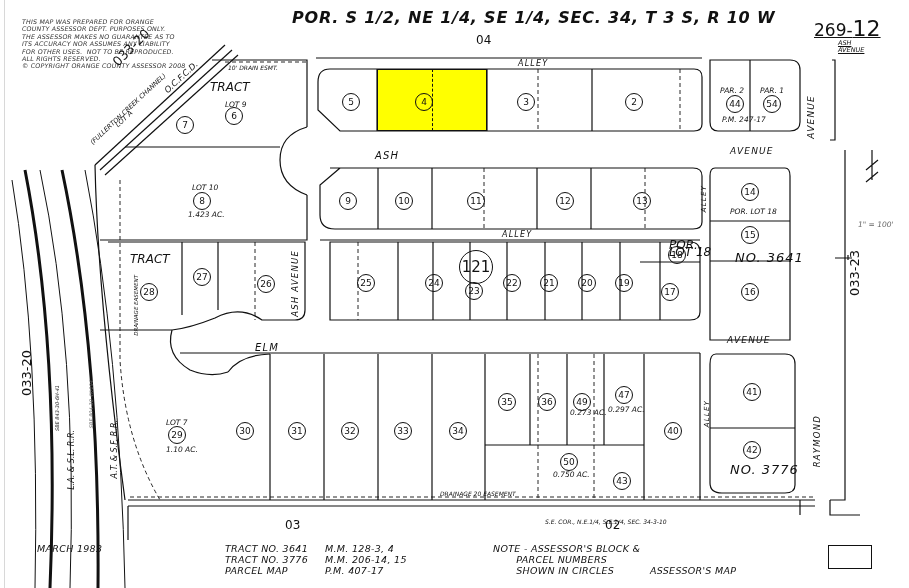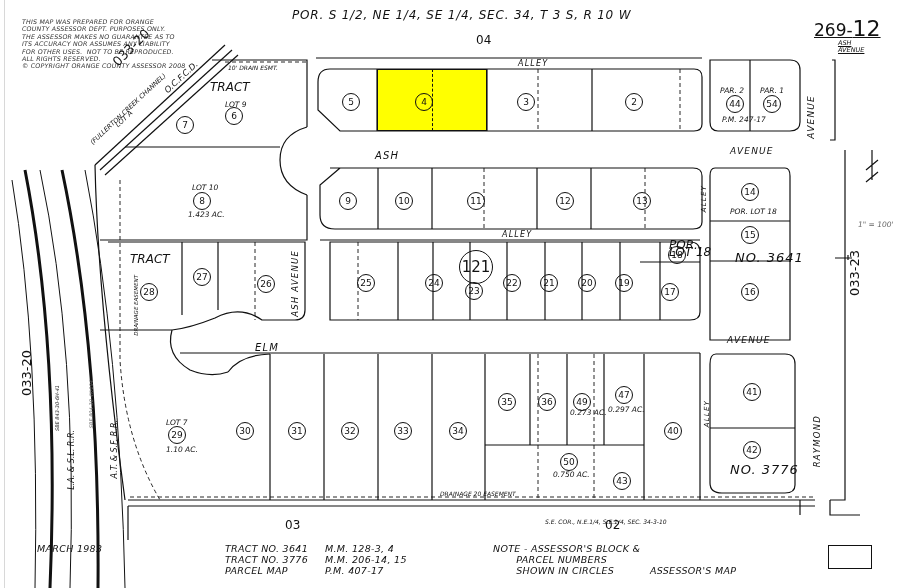--- a/index.html
+++ b/index.html
@@ -1,19 +1,19 @@
 <!DOCTYPE html>
 <html><head>
 <meta charset="utf-8">
 <style>
   html,body{margin:0;padding:0;background:#fff;}
   body{width:909px;height:588px;position:relative;overflow:hidden;font-family:"DejaVu Sans",sans-serif;color:#111;}
   .abs{position:absolute;}
   .disclaimer{left:22px;top:18px;font-size:6.3px;line-height:7.4px;color:#333;font-style:italic;letter-spacing:0.2px;white-space:pre;}
-  .hdr{left:292px;top:8px;font-size:12px;font-style:italic;letter-spacing:0.8px;}
+  .hdr{left:292px;top:8px;font-size:16px;font-style:italic;letter-spacing:0.8px;font-weight:bold;}
   .book{left:814px;top:16px;font-size:17px;text-decoration:underline;}
   .book .pg{font-size:22px;}
   .ashlbl{left:838px;top:40px;font-size:6.5px;font-style:italic;line-height:7px;text-decoration:underline;}
   .blk04{left:476px;top:33px;font-size:12px;}
   .blk03{left:285px;top:518px;font-size:12px;}
   .blk02{left:605px;top:518px;font-size:12px;}
   .street{font-size:10px;font-style:italic;letter-spacing:1.2px;}
   .vert{writing-mode:vertical-rl;transform:rotate(180deg);}
   .foot{font-size:9.5px;font-style:italic;line-height:11px;white-space:pre;letter-spacing:0.3px;}
   .scale{left:858px;top:220px;font-size:7.5px;color:#666;font-style:italic;}

